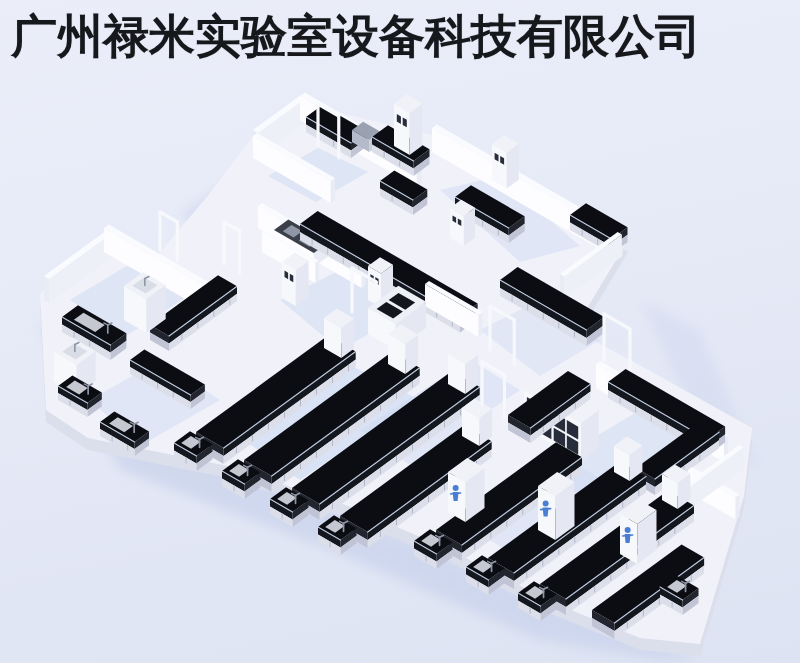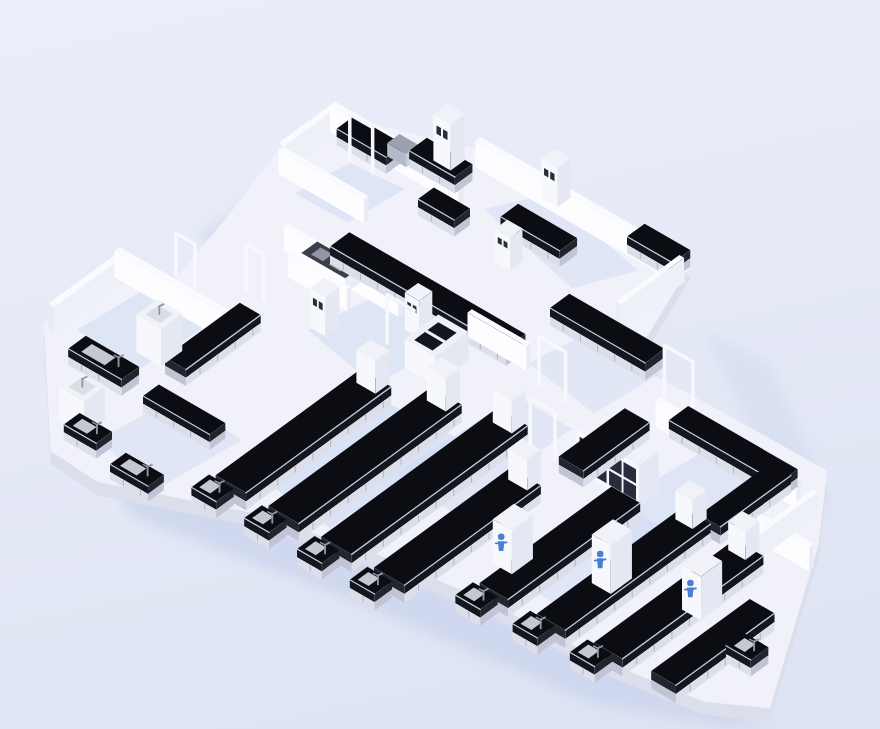--- a/index.html
+++ b/index.html
@@ -16,20 +16,21 @@
     letter-spacing:0px;white-space:nowrap;
     text-shadow:0 0 1px rgba(90,95,120,.35);
     z-index:2;
   }
   #scene{position:absolute;left:0;top:0;z-index:1;}
 </style>
 </head>
 <body>
 
 <div id="page">
+  <div id="company-title">广州禄米实验室设备科技有限公司</div>
   <svg id="scene" xmlns="http://www.w3.org/2000/svg" width="800" height="663" viewBox="0 0 800 663">
       <defs>
         <filter id="soft" x="-30%" y="-30%" width="160%" height="160%">
           <feGaussianBlur stdDeviation="6"></feGaussianBlur>
         </filter>
       </defs>
       <polygon points="36.0,320.0 120.0,470.0 330.0,550.0 540.0,640.0 660.0,660.0 700.0,660.0 480.0,570.0 240.0,468.0 70.0,350.0" fill="#c8d2ec" opacity="0.7" filter="url(#soft)"></polygon>
       <polygon points="180.0,215.0 256.0,162.0 300.0,190.0 222.0,252.0" fill="#c8d2ec" opacity="0.55" filter="url(#soft)"></polygon>
       <polygon points="640.0,300.0 700.0,430.0 760.0,470.0 700.0,330.0" fill="#c8d2ec" opacity="0.35" filter="url(#soft)"></polygon>
       <polygon points="253.0,148.0 302.0,116.0 436.0,148.0 552.0,208.0 628.0,252.0 574.0,342.0 652.0,384.0 752.0,440.0 744.0,508.0 700.0,656.0 640.0,650.0 556.0,616.0 446.0,560.0 348.0,518.0 228.0,478.0 88.0,450.0 46.0,422.0 40.0,306.0 104.0,248.0 152.0,274.0 206.0,210.0" fill="#dbdeeb"></polygon>

